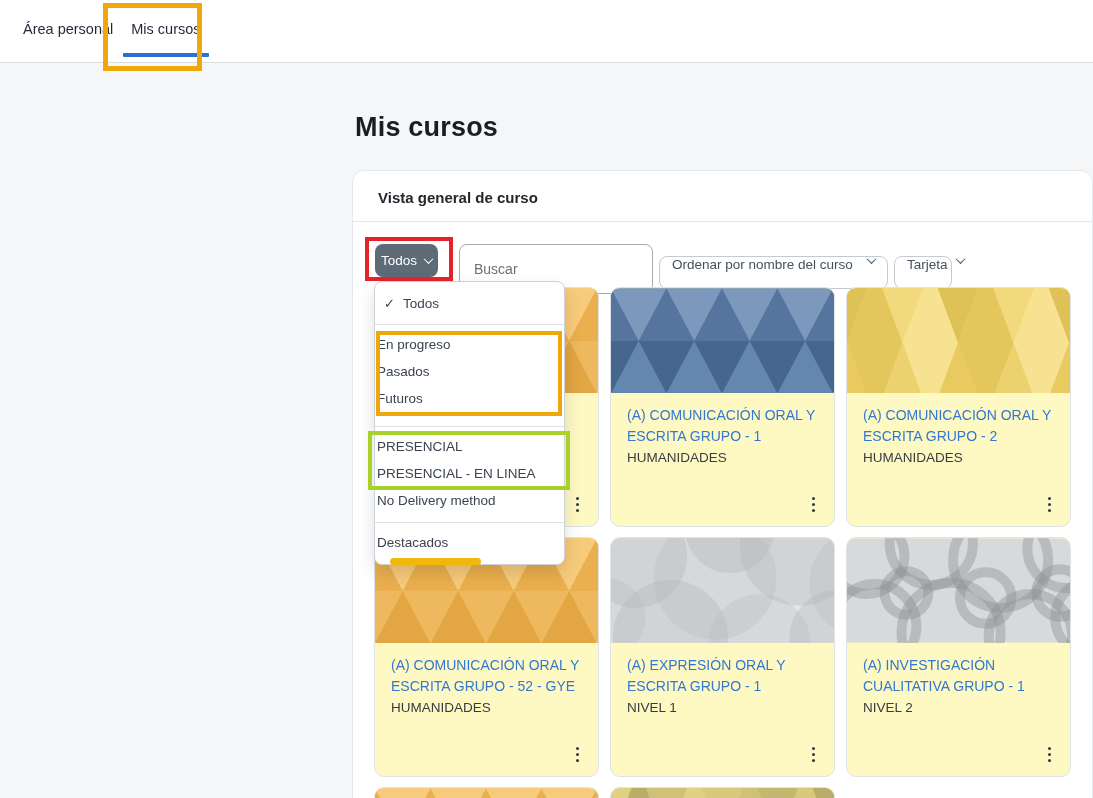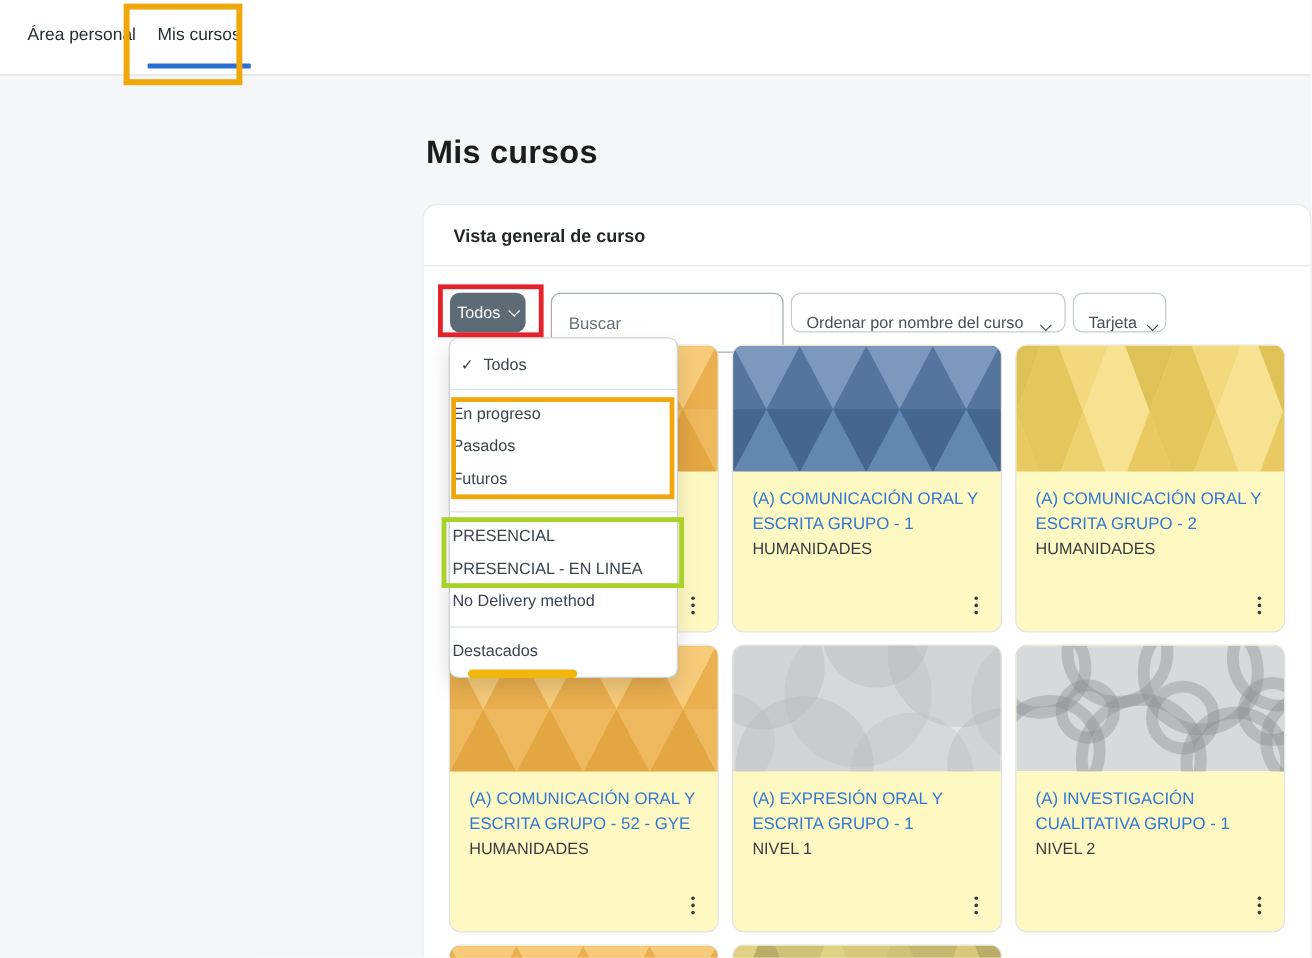--- a/index.html
+++ b/index.html
@@ -51,26 +51,26 @@
     border-bottom:1.6px solid currentColor; transform:rotate(45deg) translate(-1px,-1px);
     display:inline-block; flex:none;
   }
   .search-input {
     position:absolute; left:106px; top:0; width:194px; height:50px;
     border:1px solid #a3adb5; border-radius:8px; padding:0 14px; font-size:14px;
     font-family:inherit; color:#343a40; background:#fff; outline:none;
   }
   .search-input::placeholder { color:#68707a; }
   .select-box {
-    position:absolute; top:0; height:33px; border:1px solid #c3cbd2; border-radius:8px;
-    background:#fff; color:#46505a; font-size:13.5px; display:flex; align-items:flex-end;
+    position:absolute; top:12px; height:33px; border:1px solid #c3cbd2; border-radius:8px;
+    background:#fff; color:#46505a; font-size:13.5px; display:flex; align-items:flex-start;
     justify-content:space-between; padding:0 12px; gap:9px; cursor:pointer; white-space:nowrap;
   }
   .select-sort { left:306px; width:229px; }
-  .select-display { left:541px; width:78px; }
+  .select-display { left:541px; width:58px; }
   
   .dropdown {
     position:absolute; left:374px; top:281px; width:191px; z-index:40;
     background:#ffffff; border:1px solid #ccd2d8; border-radius:8px;
     box-shadow:0 8px 18px rgba(0,0,0,.13); padding:8px 0 8px; list-style:none;
   }
   .dropdown li.item {
     height:27px; line-height:27px; font-size:13.5px; color:#3a4450;
     padding-left:2px; white-space:nowrap; cursor:pointer;
   }

